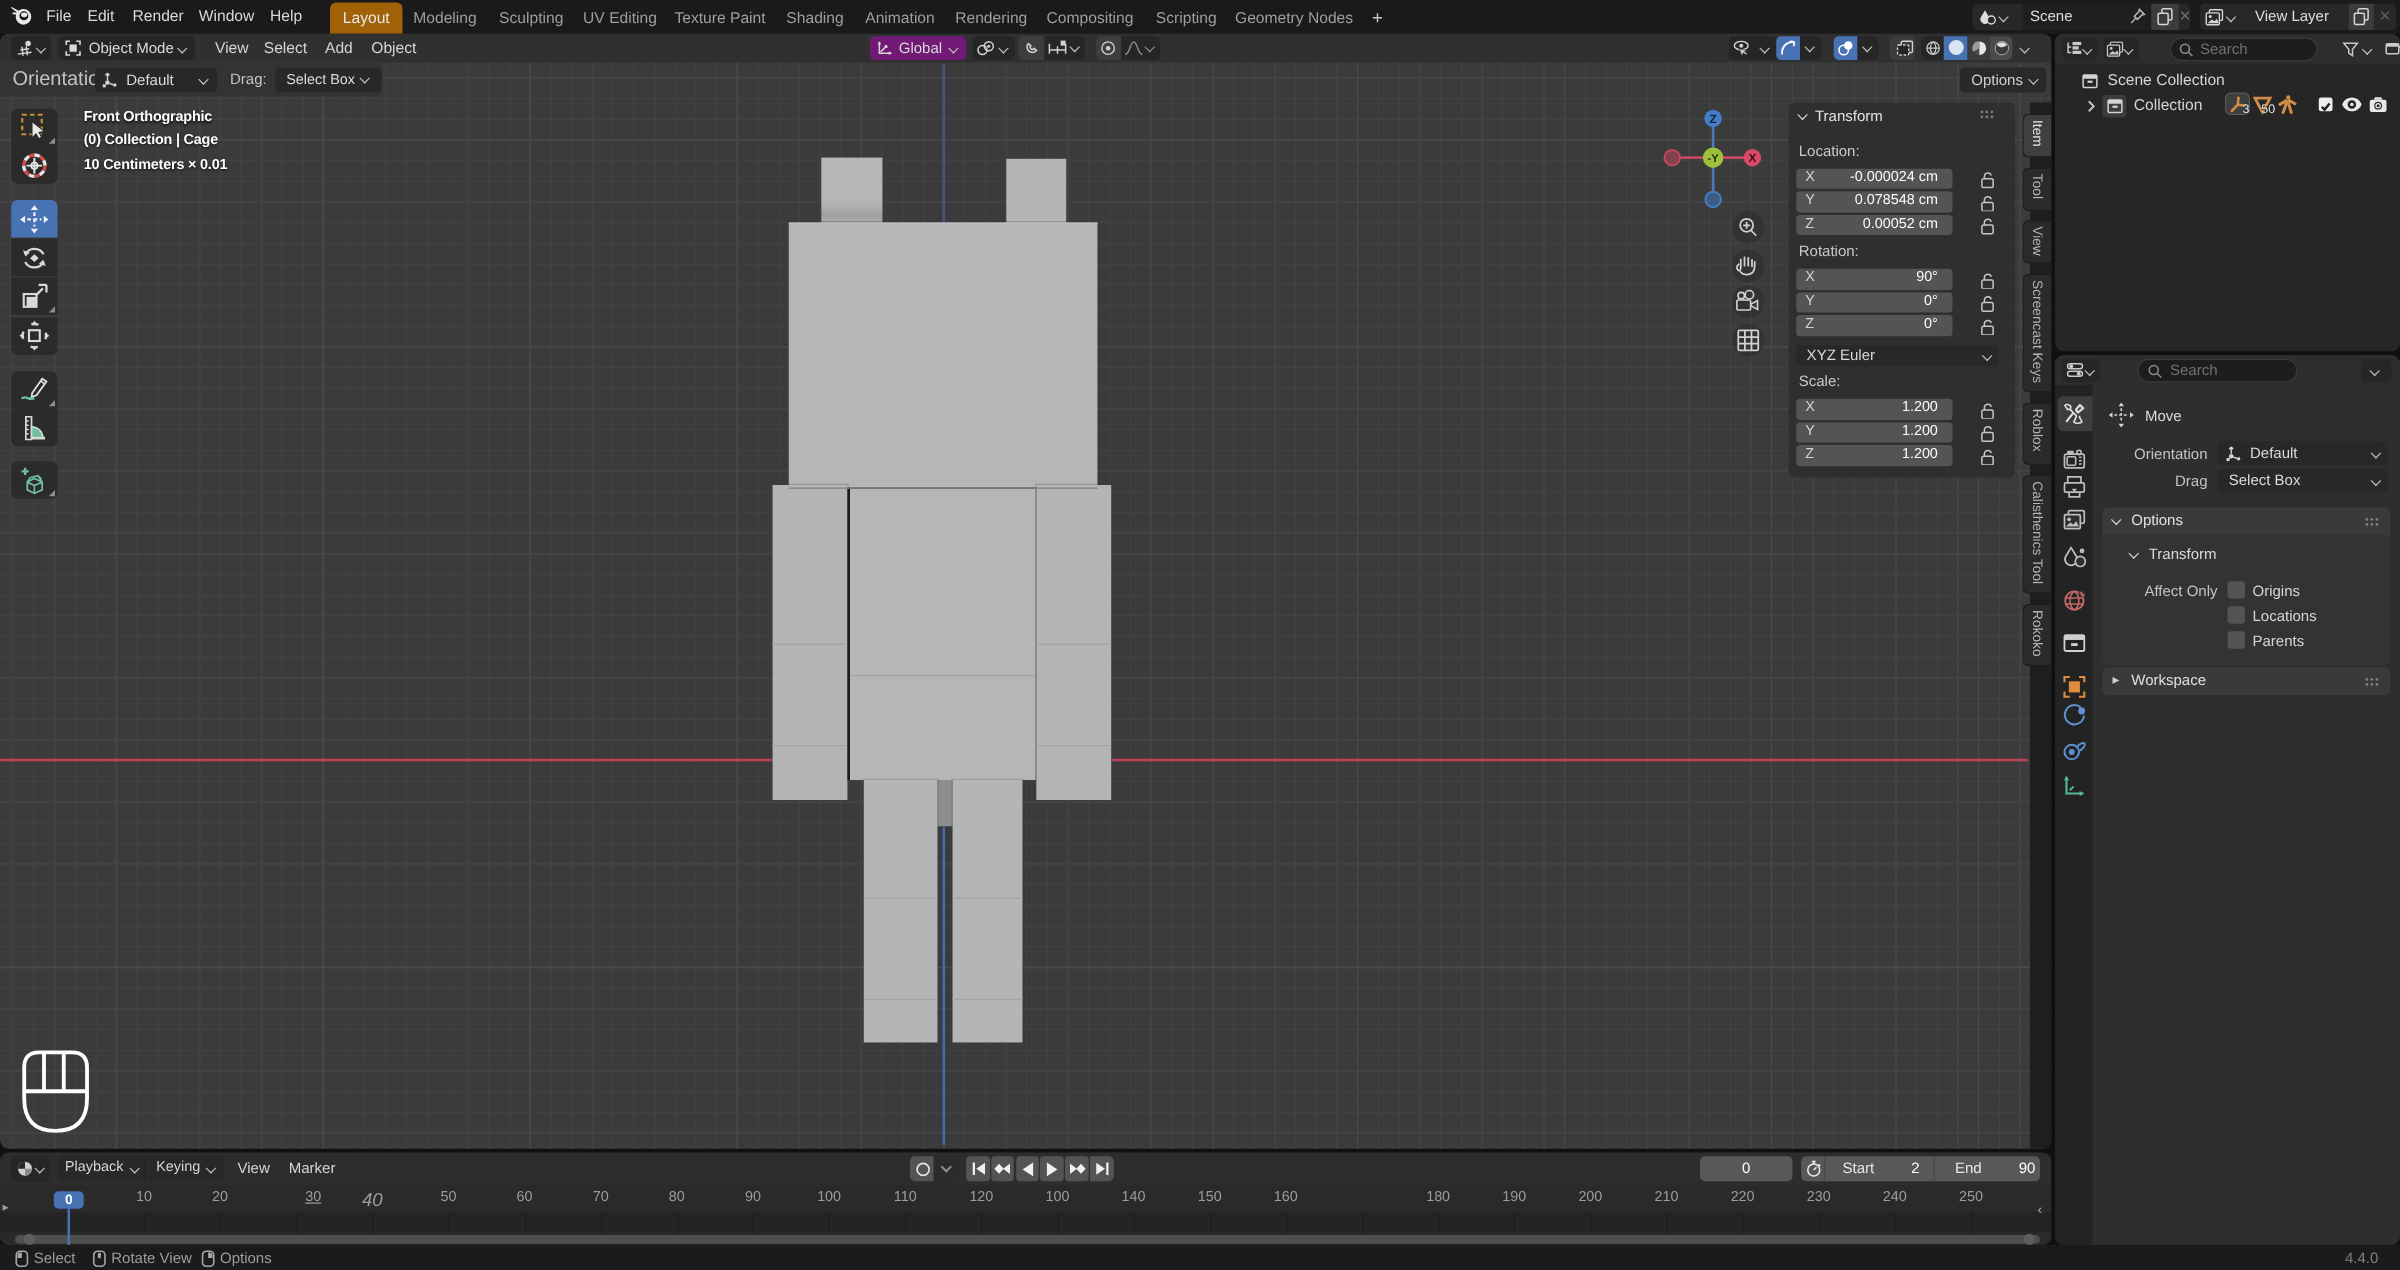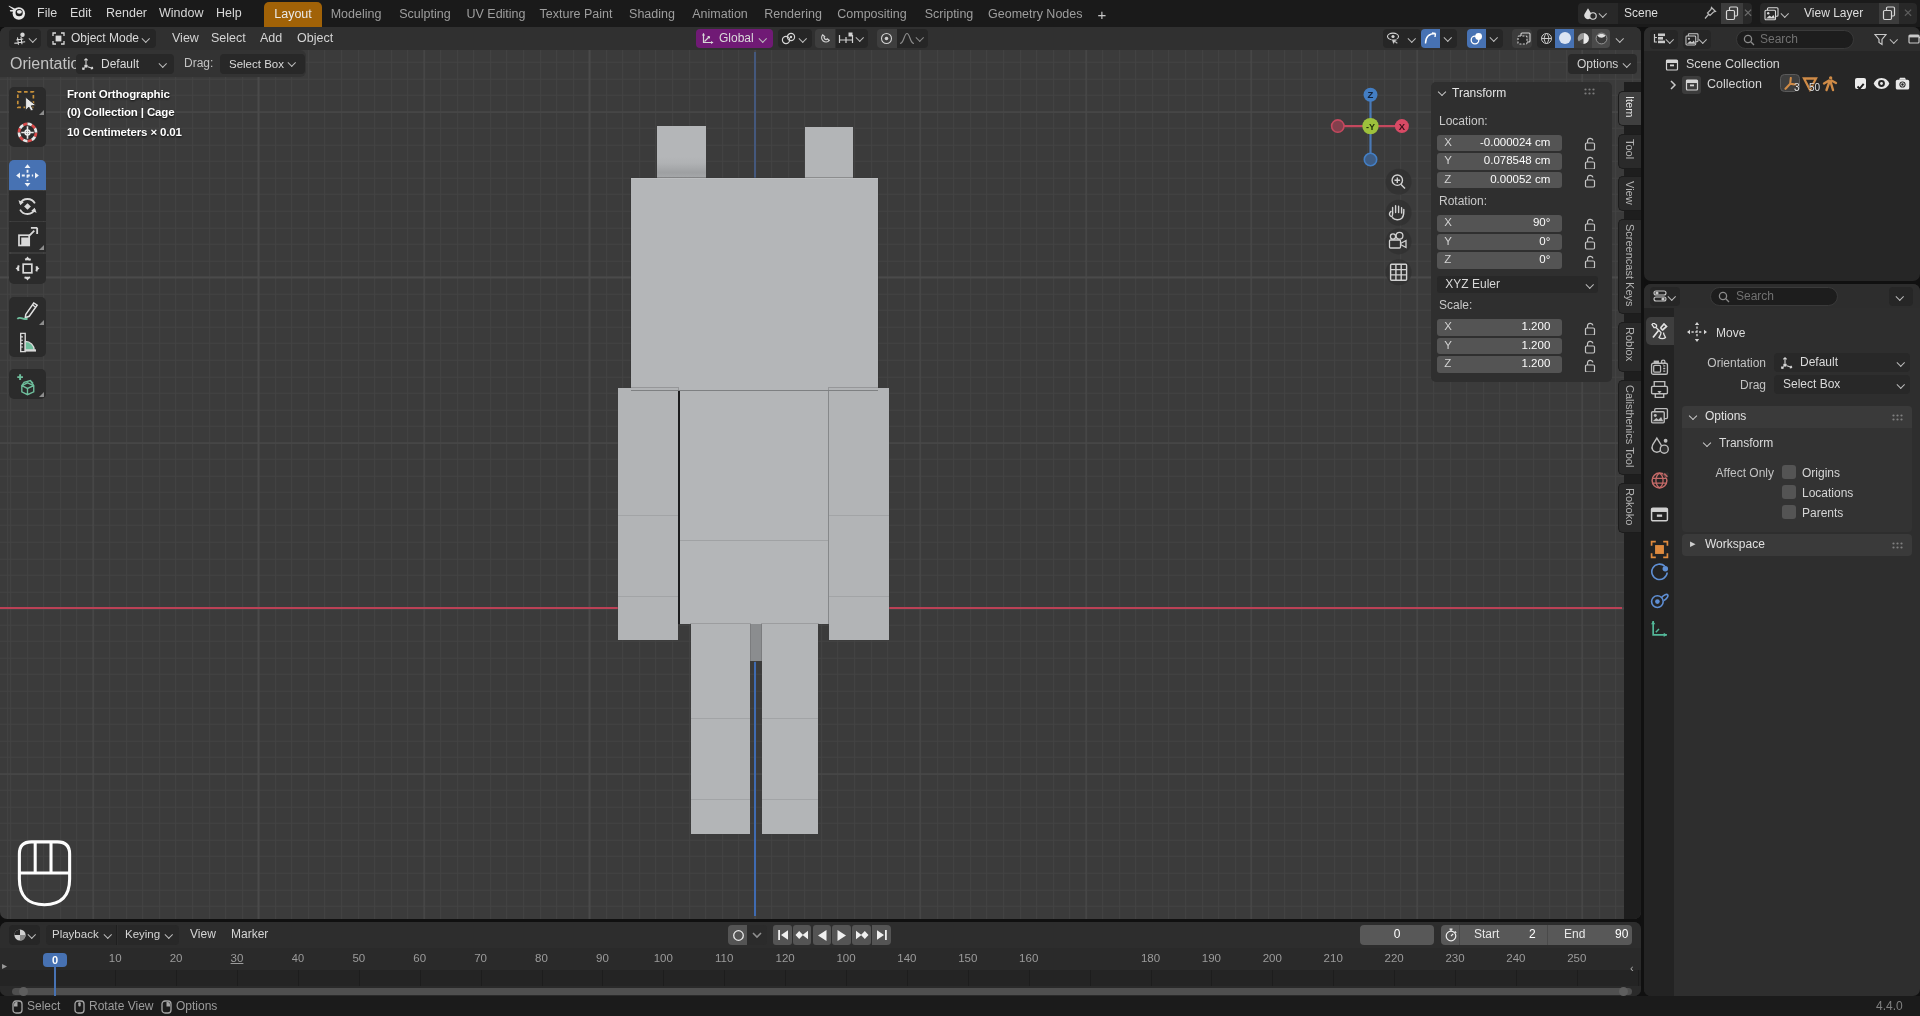--- a/index.html
+++ b/index.html
@@ -842,22 +842,22 @@
       <span class="abs" style="left:33px;top:2px;font-size:12px;color:#e8e8e8;">Start</span>
       <span class="abs" style="left:88px;top:2px;font-size:12px;color:#fff;">2</span>
       <div class="abs" style="left:106px;top:0;width:1px;height:20px;background:#4a4a4a;"></div>
       <span class="abs" style="left:123px;top:2px;font-size:12px;color:#e8e8e8;">End</span>
       <span class="abs" style="left:174px;top:2px;font-size:12px;color:#fff;">90</span>
     </div>
 
     <div class="abs" style="left:0;top:26px;width:1641px;height:22px;background:#2a2a2a;" id="ruler">
         <span style="position: absolute; top: 3.5px; left: 95.2px; width: 40px; text-align: center; font-size: 11.5px; color: rgb(156, 156, 156);">10</span>
         <span style="position: absolute; top: 3.5px; left: 156.1px; width: 40px; text-align: center; font-size: 11.5px; color: rgb(156, 156, 156);">20</span>
-        <span style="position: absolute; top: 3.5px; left: 217px; width: 40px; text-align: center; font-size: 11.5px; color: rgb(156, 156, 156); text-decoration: underline;">30</span>
-        <span style="position: absolute; top: 3.5px; left: 277.9px; width: 40px; text-align: center; font-size: 11px; color: rgb(156, 156, 156);">40</span>
+        <span style="position: absolute; top: 3.5px; left: 217px; width: 40px; text-align: right; font-size: 11.5px; color: rgb(156, 156, 156); text-decoration: underline;">30</span>
+        <span style="position: absolute; top: 3.5px; left: 277.9px; width: 40px; text-align: center; font-size: 15px; color: rgb(156, 156, 156); font-style: italic;">40</span>
         <span style="position: absolute; top: 3.5px; left: 338.8px; width: 40px; text-align: center; font-size: 11.5px; color: rgb(156, 156, 156);">50</span>
         <span style="position: absolute; top: 3.5px; left: 399.7px; width: 40px; text-align: center; font-size: 11.5px; color: rgb(156, 156, 156);">60</span>
         <span style="position: absolute; top: 3.5px; left: 460.6px; width: 40px; text-align: center; font-size: 11.5px; color: rgb(156, 156, 156);">70</span>
         <span style="position: absolute; top: 3.5px; left: 521.5px; width: 40px; text-align: center; font-size: 11.5px; color: rgb(156, 156, 156);">80</span>
         <span style="position: absolute; top: 3.5px; left: 582.4px; width: 40px; text-align: center; font-size: 11.5px; color: rgb(156, 156, 156);">90</span>
         <span style="position: absolute; top: 3.5px; left: 643.3px; width: 40px; text-align: center; font-size: 11.5px; color: rgb(156, 156, 156);">100</span>
         <span style="position: absolute; top: 3.5px; left: 704.2px; width: 40px; text-align: center; font-size: 11.5px; color: rgb(156, 156, 156);">110</span>
         <span style="position: absolute; top: 3.5px; left: 765.1px; width: 40px; text-align: center; font-size: 11.5px; color: rgb(156, 156, 156);">120</span>
         <span style="position: absolute; top: 3.5px; left: 826px; width: 40px; text-align: center; font-size: 11.5px; color: rgb(156, 156, 156);">100</span>
         <span style="position: absolute; top: 3.5px; left: 886.9px; width: 40px; text-align: center; font-size: 11.5px; color: rgb(156, 156, 156);">140</span>

